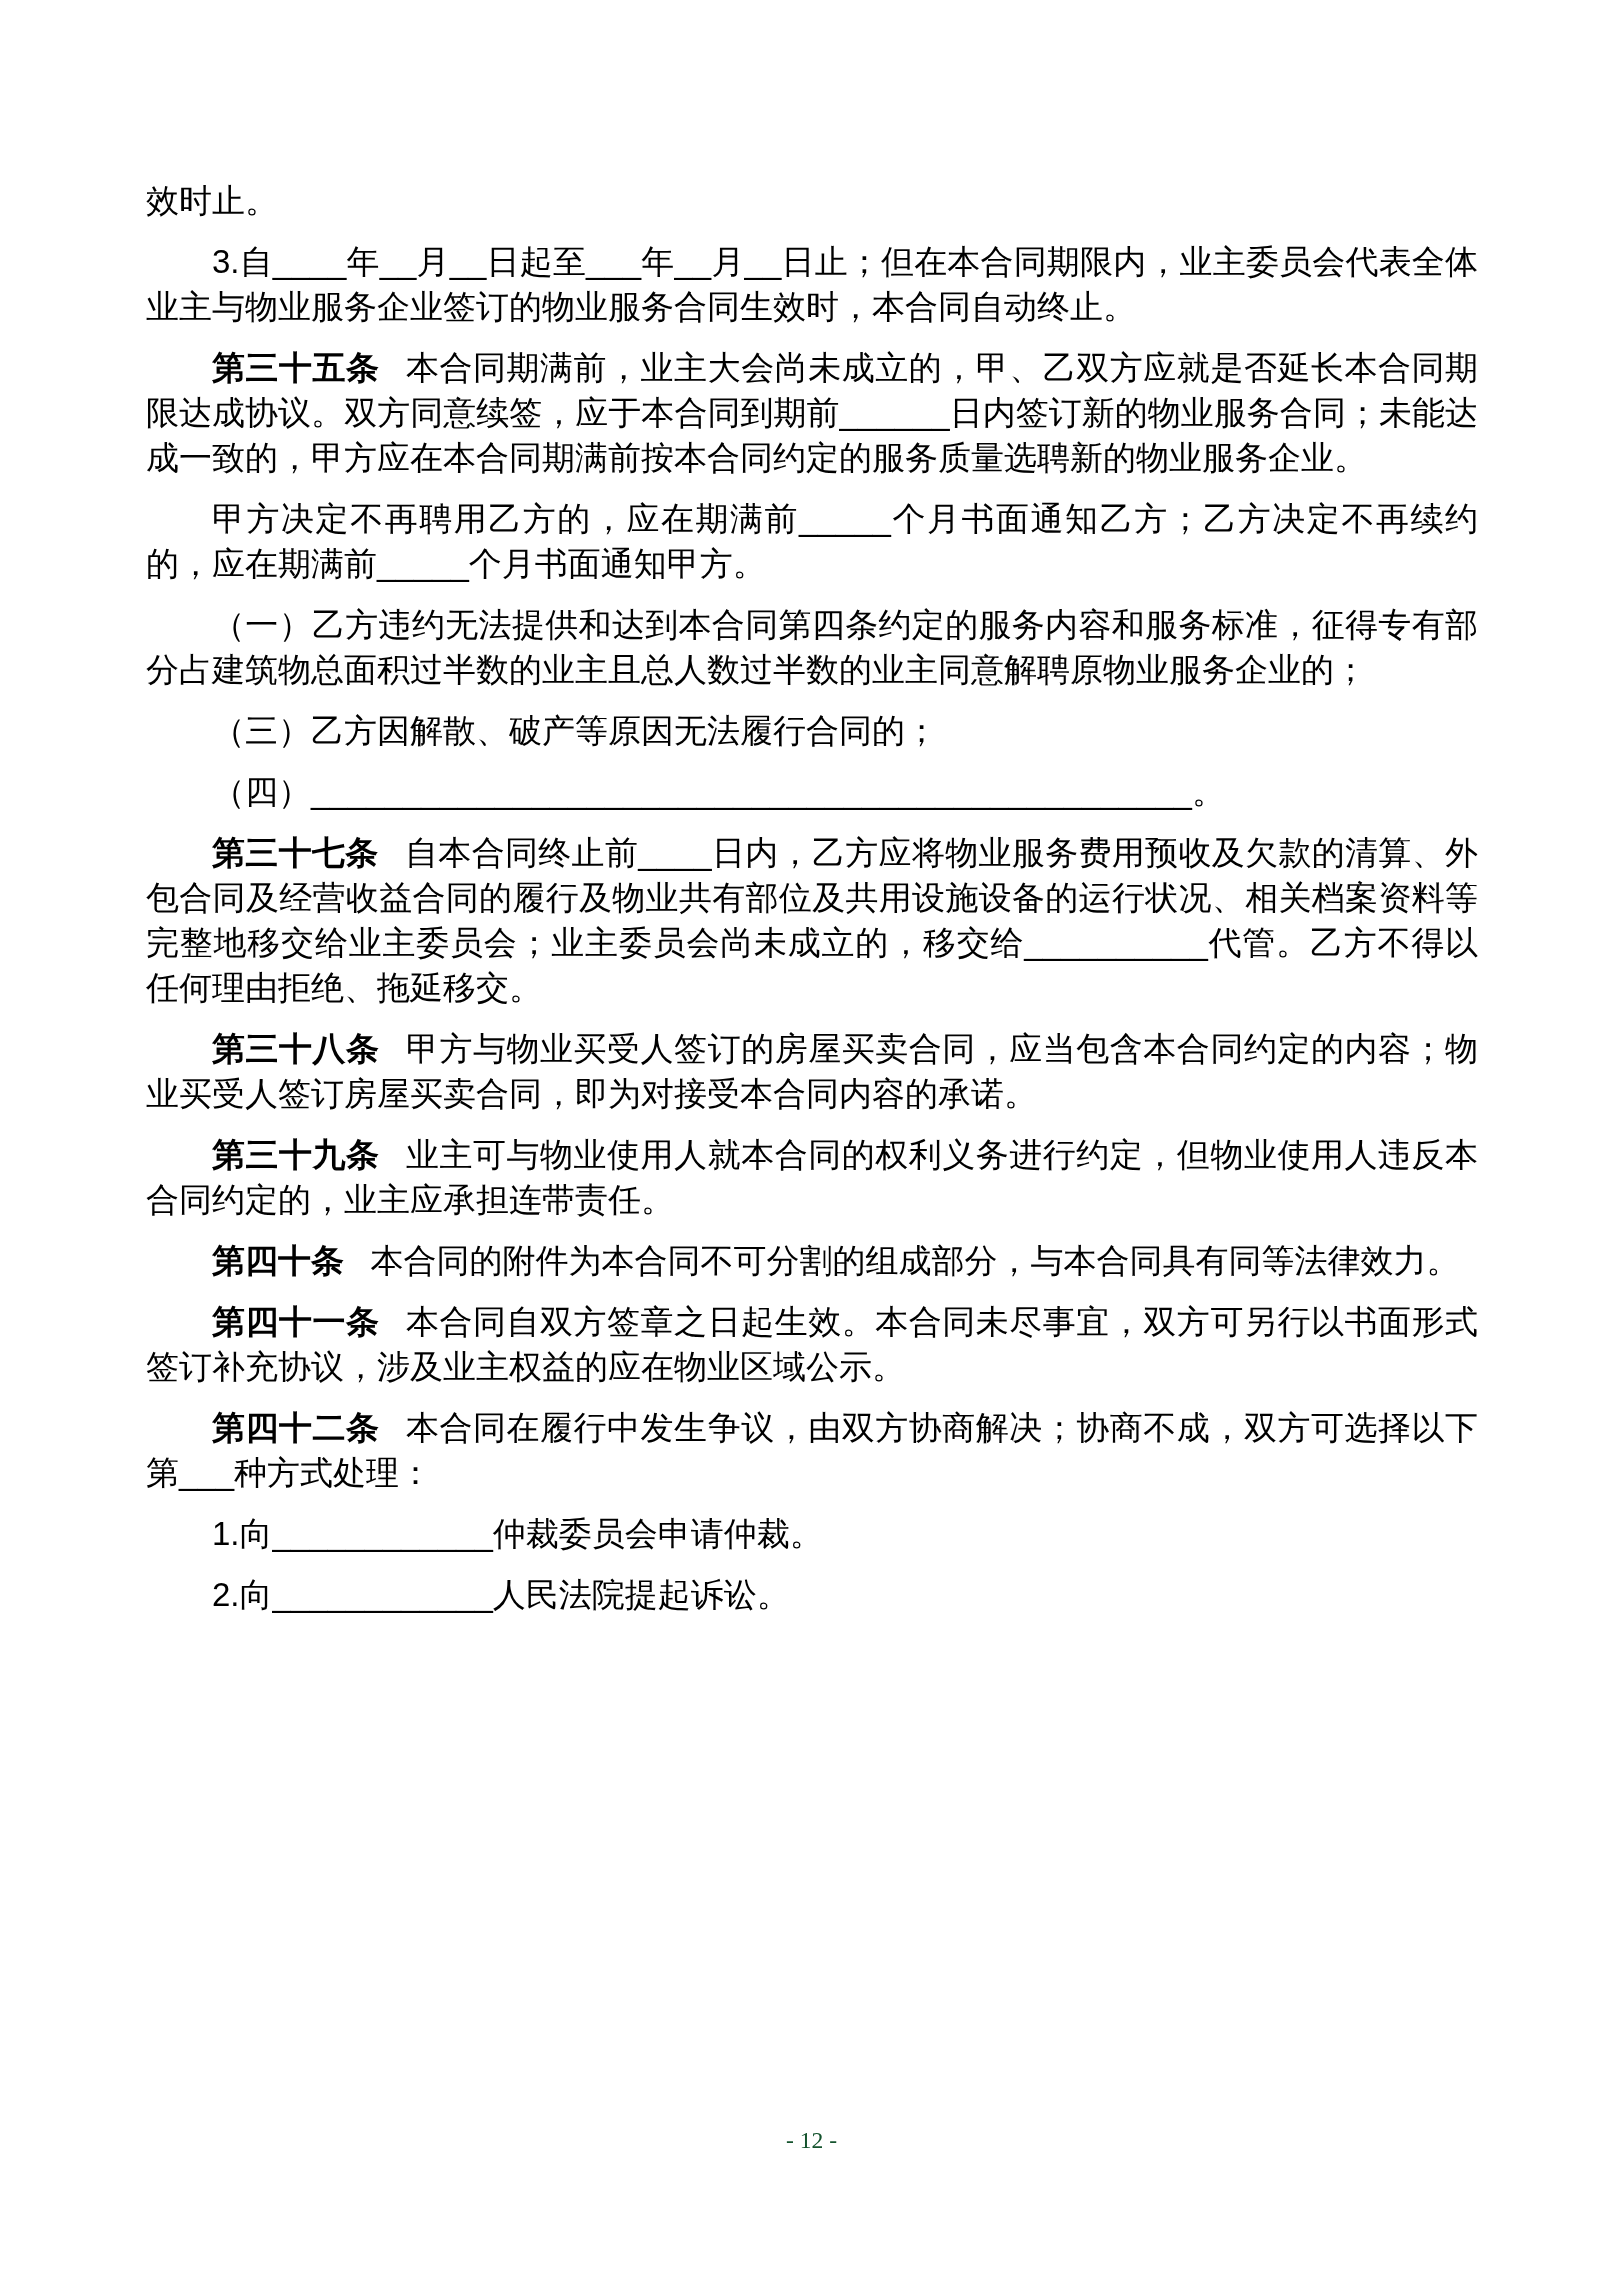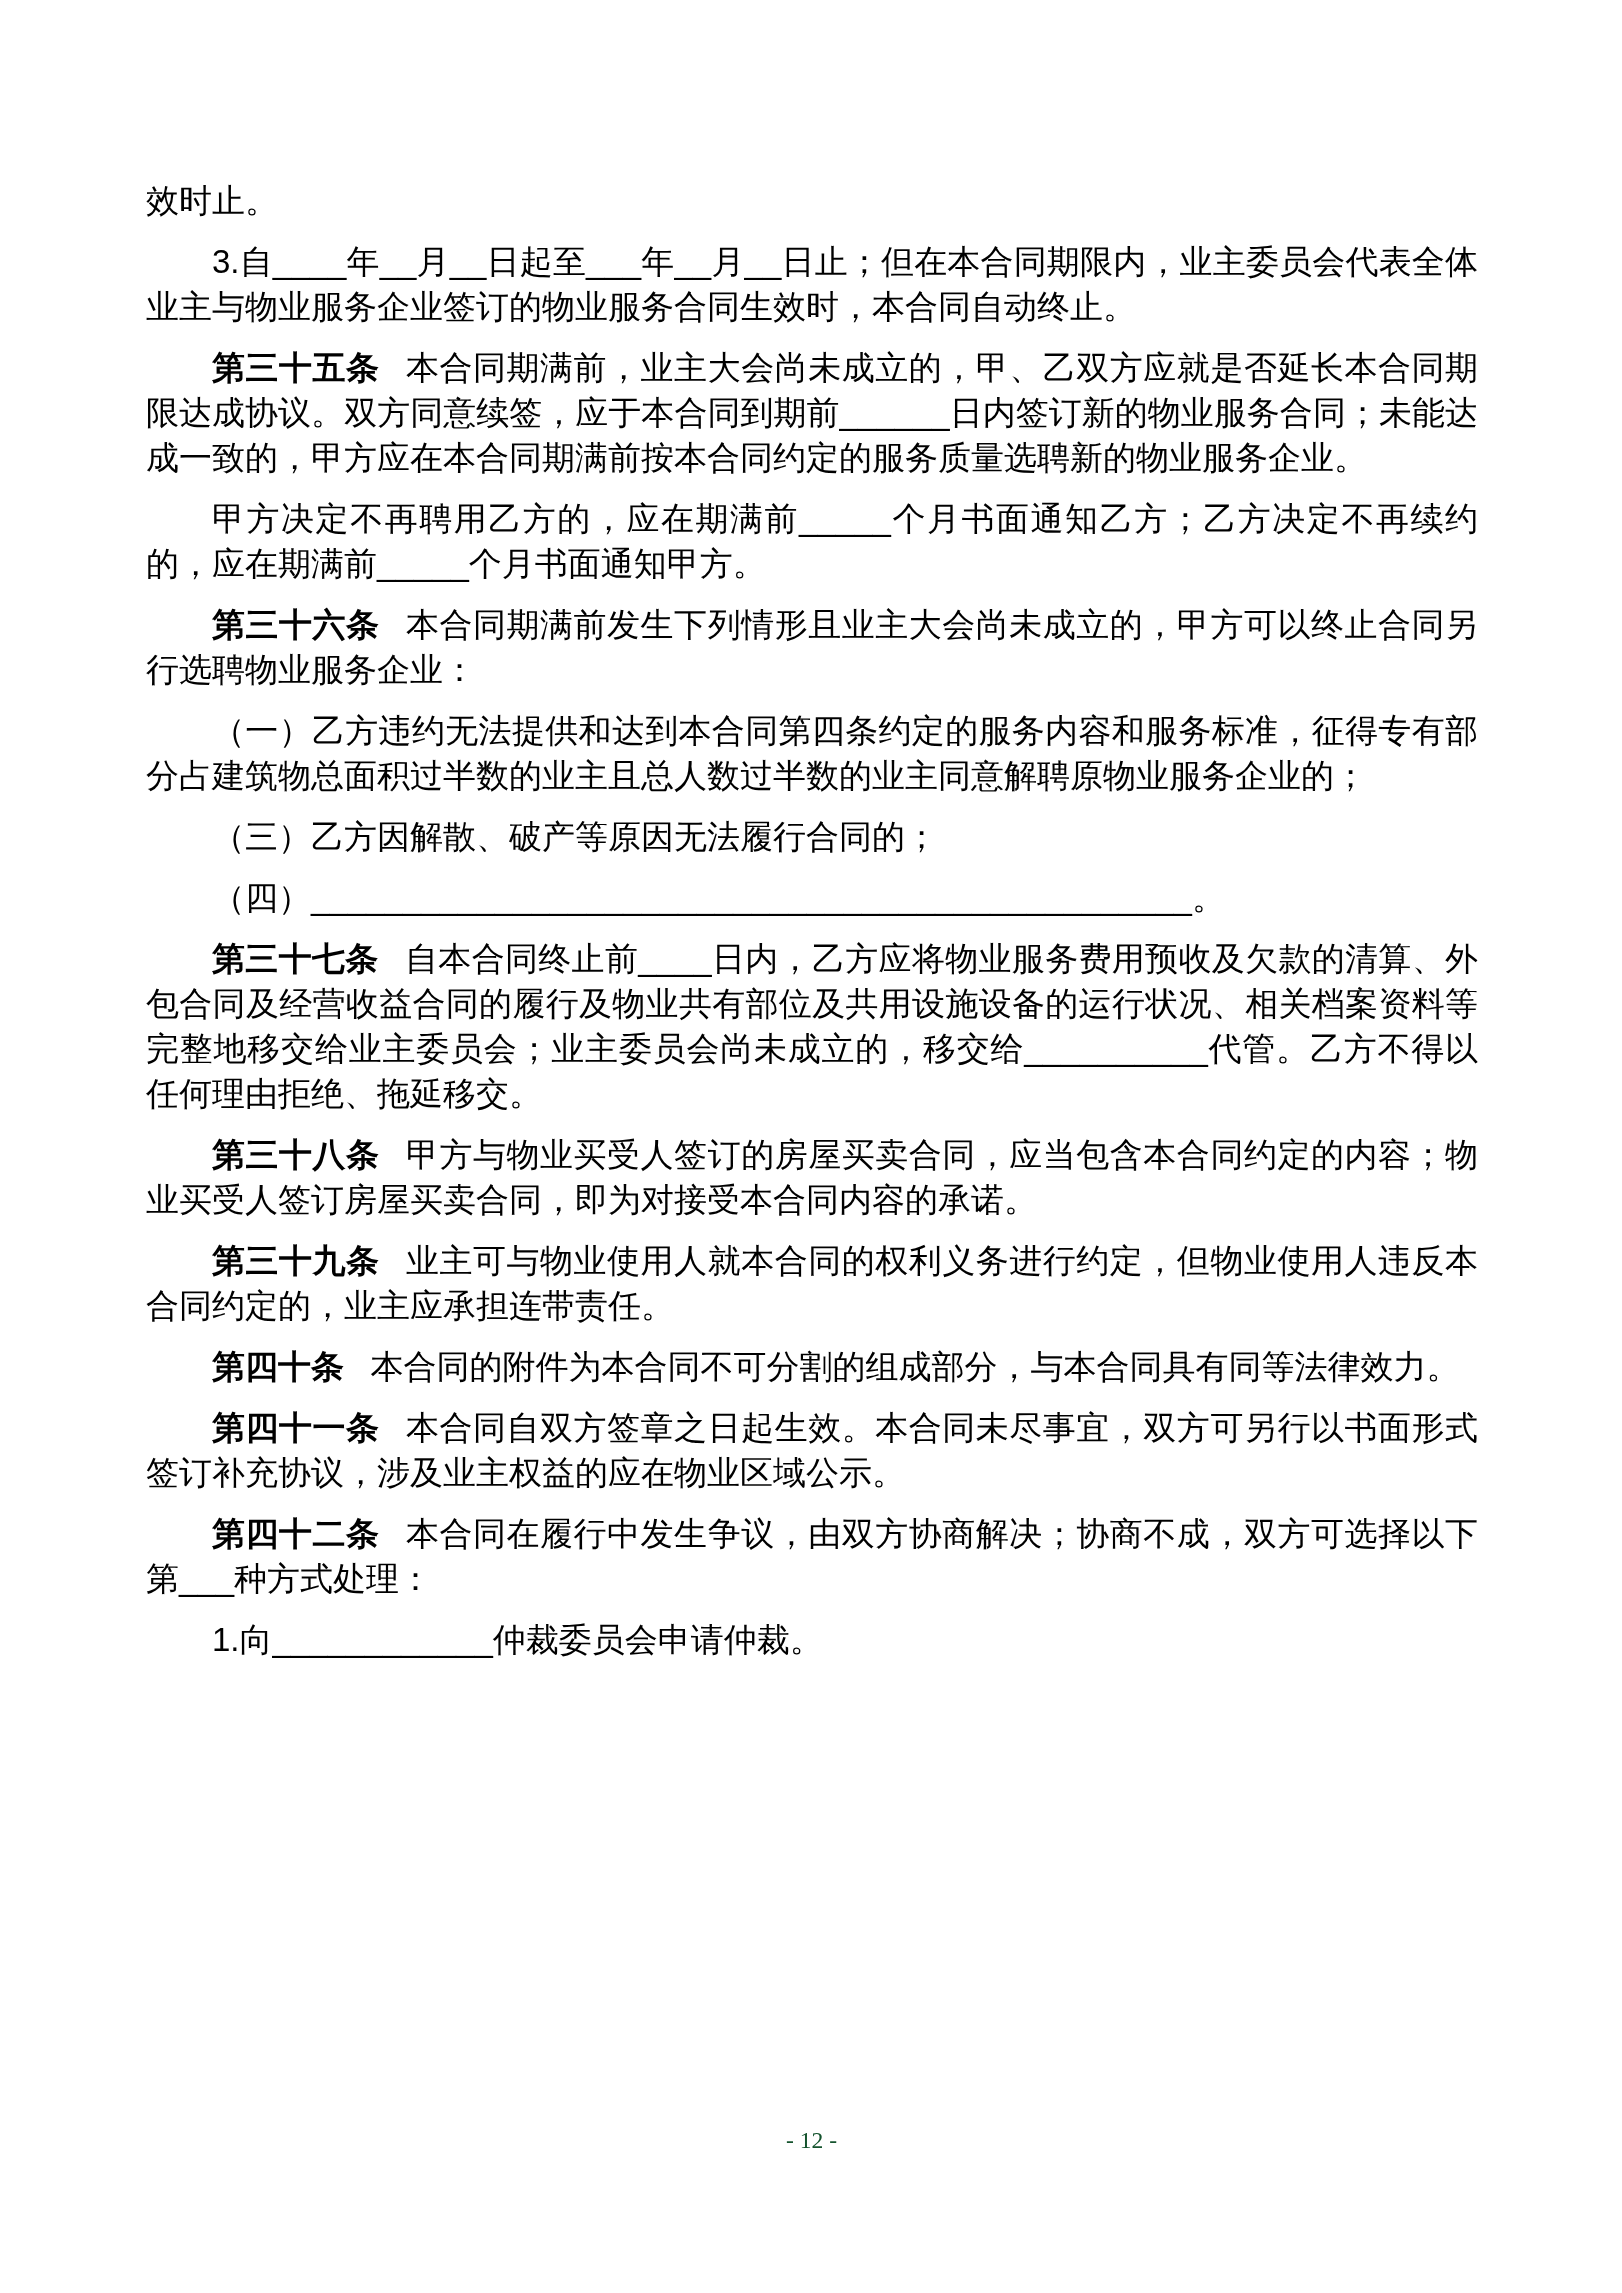--- a/index.html
+++ b/index.html
@@ -51,29 +51,29 @@
 </style>
 </head>
 <body>
 
 <div class="page">
   <div class="content" id="content">
       <p class="para"><span>效时止。</span></p>
       <p class="para indent"><span>3.自____年__月__日起至___年__月__日止；但在本合同期限内，业主委员会代表全体业主与物业服务企业签订的物业服务合同生效时，本合同自动终止。</span></p>
       <p class="para indent"><strong class="term">第三十五条</strong><span>本合同期满前，业主大会尚未成立的，甲、乙双方应就是否延长本合同期限达成协议。双方同意续签，应于本合同到期前______日内签订新的物业服务合同；未能达成一致的，甲方应在本合同期满前按本合同约定的服务质量选聘新的物业服务企业。</span></p>
       <p class="para indent"><span>甲方决定不再聘用乙方的，应在期满前_____个月书面通知乙方；乙方决定不再续约的，应在期满前_____个月书面通知甲方。</span></p>
-      <p class="para indent"><strong class="term">第三十六条</strong><span>本合同期满前发生下列情形且业主大会尚未成立的，甲方可以终止合同另行选聘物业服务企业：</span></p>
       <p class="para indent"><span>（一）乙方违约无法提供和达到本合同第四条约定的服务内容和服务标准，征得专有部分占建筑物总面积过半数的业主且总人数过半数的业主同意解聘原物业服务企业的；</span></p>
       <p class="para indent"><span>（三）乙方因解散、破产等原因无法履行合同的；</span></p>
       <p class="para indent"><span>（四）________________________________________________。</span></p>
       <p class="para indent"><strong class="term">第三十七条</strong><span>自本合同终止前____日内，乙方应将物业服务费用预收及欠款的清算、外包合同及经营收益合同的履行及物业共有部位及共用设施设备的运行状况、相关档案资料等完整地移交给业主委员会；业主委员会尚未成立的，移交给__________代管。乙方不得以任何理由拒绝、拖延移交。</span></p>
       <p class="para indent"><strong class="term">第三十八条</strong><span>甲方与物业买受人签订的房屋买卖合同，应当包含本合同约定的内容；物业买受人签订房屋买卖合同，即为对接受本合同内容的承诺。</span></p>
       <p class="para indent"><strong class="term">第三十九条</strong><span>业主可与物业使用人就本合同的权利义务进行约定，但物业使用人违反本合同约定的，业主应承担连带责任。</span></p>
       <p class="para indent"><strong class="term">第四十条</strong><span>本合同的附件为本合同不可分割的组成部分，与本合同具有同等法律效力。</span></p>
       <p class="para indent"><strong class="term">第四十一条</strong><span>本合同自双方签章之日起生效。本合同未尽事宜，双方可另行以书面形式签订补充协议，涉及业主权益的应在物业区域公示。</span></p>
       <p class="para indent"><strong class="term">第四十二条</strong><span>本合同在履行中发生争议，由双方协商解决；协商不成，双方可选择以下第___种方式处理：</span></p>
       <p class="para indent"><span>1.向____________仲裁委员会申请仲裁。</span></p>
+      <p class="para indent"><span>2.向____________人民法院提起诉讼。</span></p>
     </div>
   <div class="footer">
     <span>- 12 -</span>
   </div>
 </div>
 
 
 </body></html>

